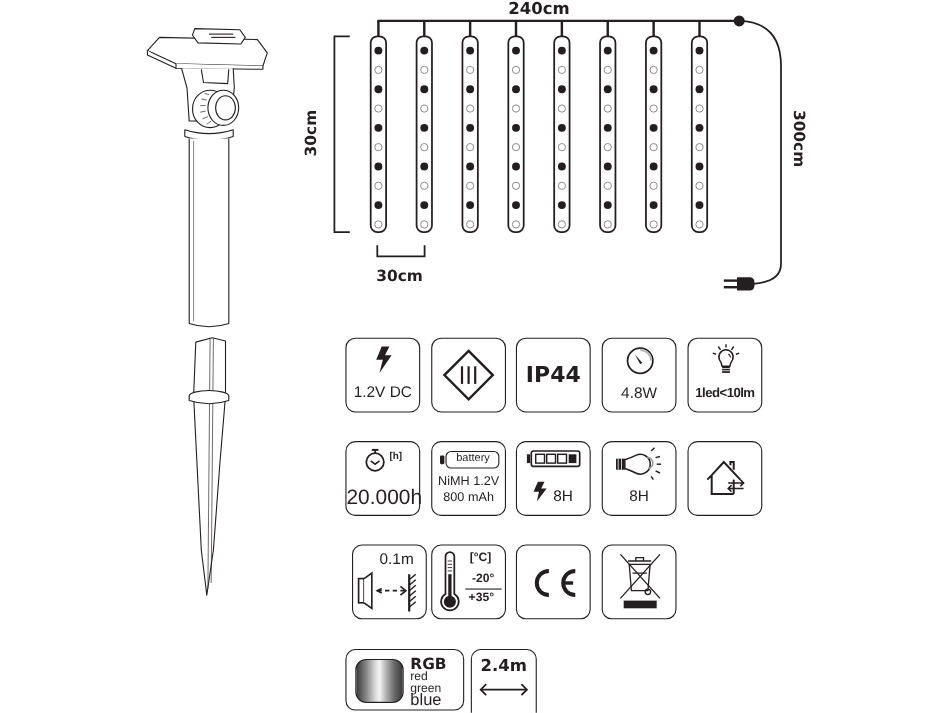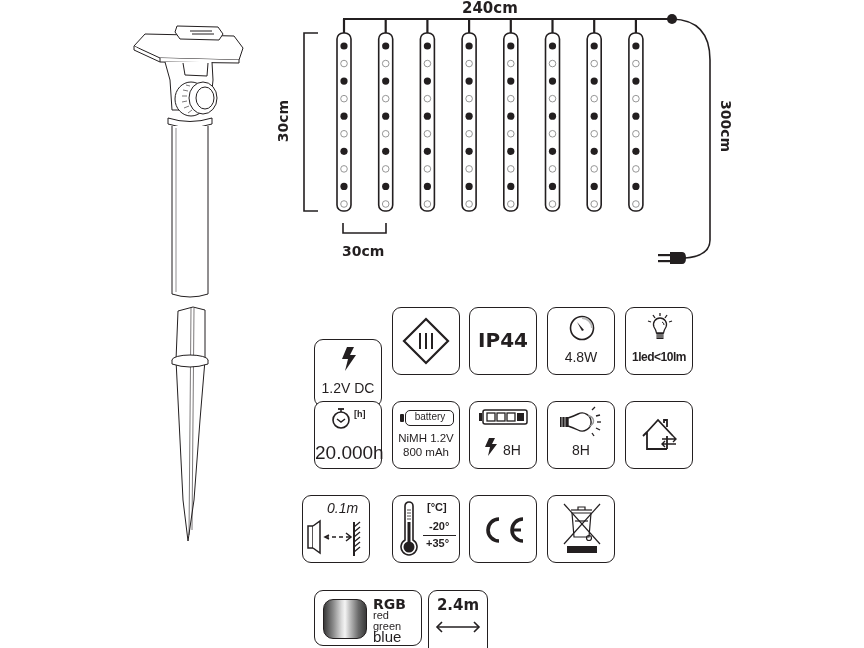--- a/index.html
+++ b/index.html
@@ -184,21 +184,21 @@
         <circle cx="635.9000000000001" cy="204" r="3.3" fill="#fff" stroke="#8a8a8a" stroke-width="0.9"></circle>
       </g>
     </g>
 </svg>
 
 <div class="dim" style="left:462px;top:-1px;font-size:15px;">240cm</div>
 <div class="dim" style="left:342px;top:243px;">30cm</div>
 <div class="dim" style="left:262px;top:113px;transform:rotate(-90deg);transform-origin:center;">30cm</div>
 <div class="dim" style="left:700px;top:118px;transform:rotate(90deg);transform-origin:center;">300cm</div>
 
-<div class="box" style="left:314px;top:307px;margin-top:32px;">
+<div class="box" style="left:314px;top:307px;">
   <svg width="20" height="26" style="left:24px;top:6px;" viewBox="0 0 20 26">
     <path d="M8 1 L15 1 L11 9 L17 9 L6 25 L9 13 L3 13 Z" fill="#231f20"></path>
   </svg>
   <div class="lbl" style="top:40px;font-size:14px;">1.2V DC</div>
 </div>
 
 <div class="box" style="left:392px;top:307px;">
   <svg width="50" height="50" style="left:8px;top:8px;" viewBox="0 0 50 50">
     <path d="M25 3 L47 25 L25 47 L3 25 Z" fill="none" stroke="#231f20" stroke-width="2.2"></path>
     <line x1="19" y1="17" x2="19" y2="33" stroke="#231f20" stroke-width="2"></line>
@@ -294,21 +294,21 @@
 
 <div class="box" style="left:625px;top:401px;">
   <svg width="36" height="36" style="left:16px;top:14px;" viewBox="0 0 36 36">
     <path d="M5 16 L5 33 L25 33 M5 16 L1 20 M5 16 L16 4 L31 20 M22 7 L22 4 L25 4 L25 11" fill="none" stroke="#231f20" stroke-width="1.8"></path>
     <line x1="25" y1="20" x2="25" y2="33" stroke="#231f20" stroke-width="1.8"></line>
     <path d="M20 23 L34 23 M31 20 L34 23 L31 26" fill="none" stroke="#231f20" stroke-width="1.4"></path>
     <path d="M34 28 L20 28 M23 25 L20 28 L23 31" fill="none" stroke="#231f20" stroke-width="1.4"></path>
   </svg>
 </div>
 
-<div class="box" style="left:302px;top:495px;font-style:italic;">
+<div class="box" style="left:320px;top:495px;">
   <div class="abs" style="left:24px;top:4px;font-size:14px;font-family:'Liberation Sans',sans-serif;">0.1m</div>
   <svg width="58" height="40" style="left:5px;top:22px;" viewBox="0 0 58 40">
     <rect x="0" y="8" width="5" height="22" fill="#fff" stroke="#231f20" stroke-width="1.5"></rect>
     <path d="M5 8 L12 3 L12 35 L5 30" fill="#fff" stroke="#231f20" stroke-width="1.5"></path>
     <path d="M21 17 L17 19 L21 21" fill="none" stroke="#231f20" stroke-width="1.5"></path>
     <line x1="17" y1="19" x2="42" y2="19" stroke="#231f20" stroke-width="1.5" stroke-dasharray="4 3"></line>
     <path d="M38 15 L43 19 L38 23" fill="none" stroke="#231f20" stroke-width="1.5"></path>
     <line x1="46" y1="4" x2="46" y2="38" stroke="#231f20" stroke-width="2"></line>
     <g stroke="#231f20" stroke-width="1.3">
       <line x1="46" y1="9" x2="52" y2="4"></line>

